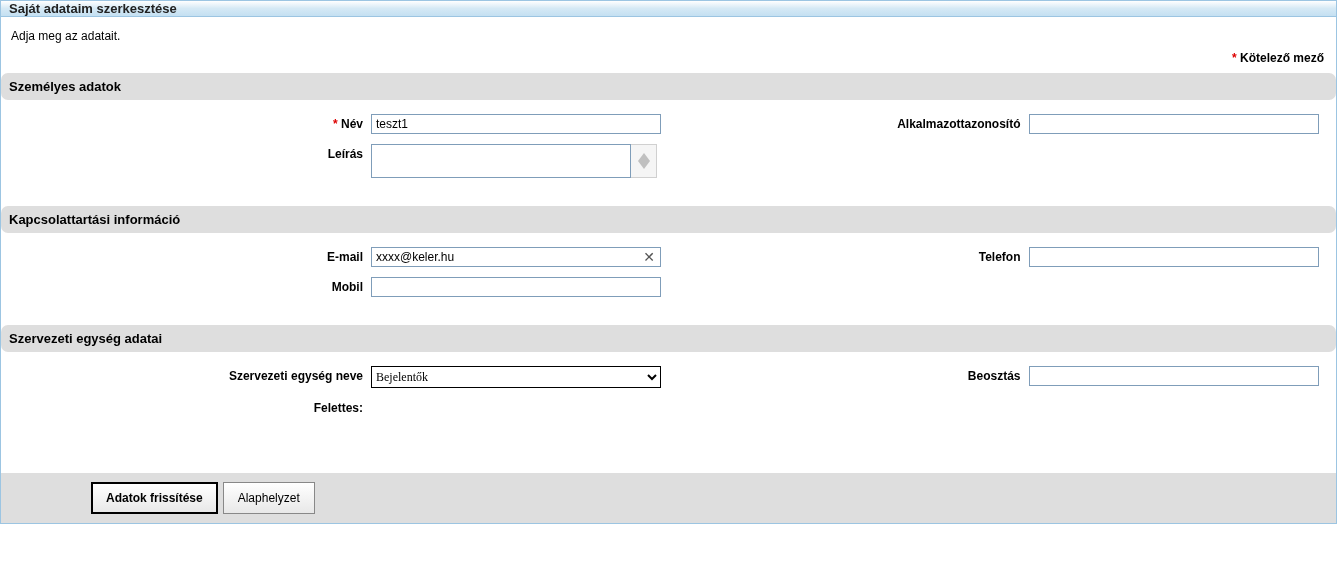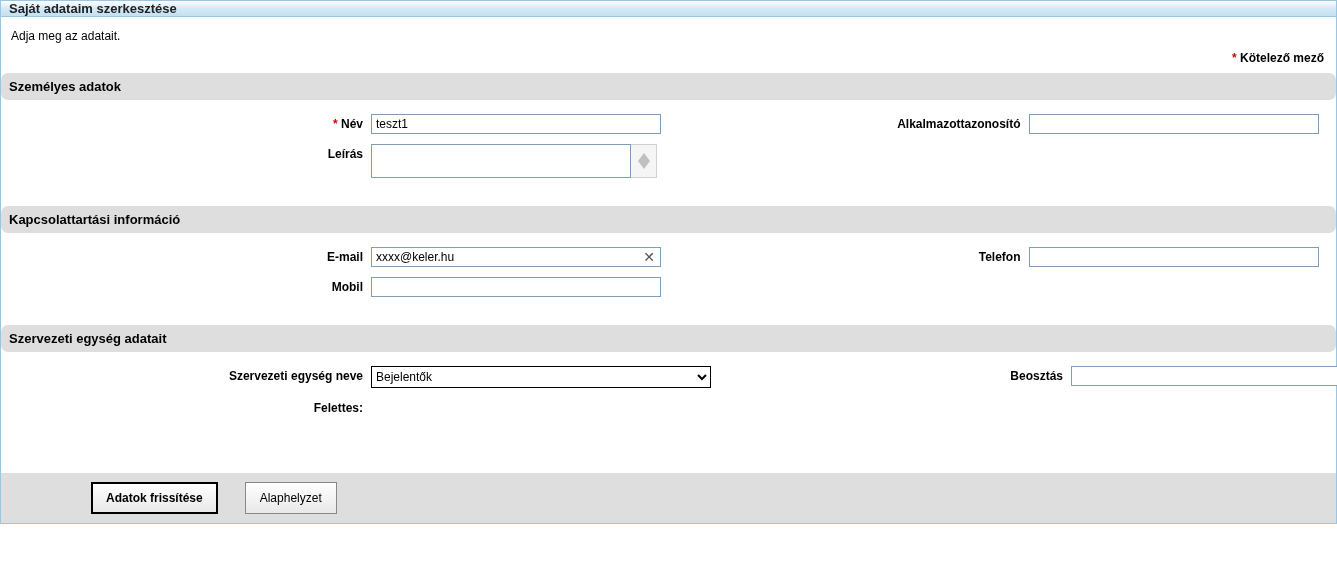--- a/index.html
+++ b/index.html
@@ -17,22 +17,22 @@
     .col-right .form-label { width: 360px; }
     .form-control-wrap { position: relative; border-radius: 9px; }
     input[type="text"] { border: 1px solid #7f9db9; height: 20px; padding: 1px 4px; font-family: Arial, sans-serif; font-size: 12px; background: #fff; }
     .w-std { width: 290px; }
     .w-right { width: 290px; }
     textarea.w-std { width: 260px; height: 34px; resize: none; border: 1px solid #7f9db9; font-family: Arial, sans-serif; font-size: 12px; padding: 1px 4px; }
     .textarea-wrap { display: flex; }
     .scroll-arrows { width: 26px; border: 1px solid #d0d0d0; border-left: none; display: flex; flex-direction: column; align-items: center; justify-content: center; background: #f5f5f5; }
     .scroll-arrows svg { fill: #c0c0c0; }
     .clear-x { position: absolute; right: 6px; top: 2px; font-size: 14px; color: #555; cursor: pointer; font-weight: normal; line-height: 16px; }
-    select.w-std { width: 340px; height: 22px; border: 1px solid #000; font-family: Liberation Sans, sans-serif; font-size: 12px; background: #fff; }
-    .button-bar { background: #dedede; padding: 9px 10px 9px 90px; display: flex; gap: 27px; }
+    select.w-std { width: 290px; height: 22px; border: 1px solid #000; font-family: Liberation Serif, serif; font-size: 12px; background: #fff; }
+    .button-bar { background: #dedede; padding: 9px 10px 9px 90px; display: flex; gap: 5px; }
     button { font-family: Arial, sans-serif; font-size: 12px; padding: 8px 14px; background: linear-gradient(to bottom, #ffffff, #e8e8e8); border: 1px solid #888; cursor: pointer; }
     button.primary { font-weight: bold; border: 2px solid #000; background: linear-gradient(to bottom, #ffffff, #e8e8e8); padding: 3px 13px; }
     .spacer-bottom { height: 30px; }
   </style>
 </head>
 <body>
 
 <div class="panel">
   <div class="panel-header">Saját adataim szerkesztése</div>
 
@@ -100,21 +100,21 @@
     <div class="col col-right">
       <div class="form-row">
         <div class="form-label">Telefon</div>
         <div class="form-control-wrap">
           <input type="text" class="w-right" value="" style="">
         </div>
       </div>
     </div>
   </div>
 
-  <div class="section-header">Szervezeti egység adatait</div>
+  <div class="section-header">Szervezeti egység adatai</div>
   <div class="section-body">
     <div class="col">
       <div class="form-row">
         <div class="form-label">Szervezeti egység neve</div>
         <div class="form-control-wrap">
           <select class="w-std">
             <option>Bejelentők</option>
           </select>
         </div>
       </div>

